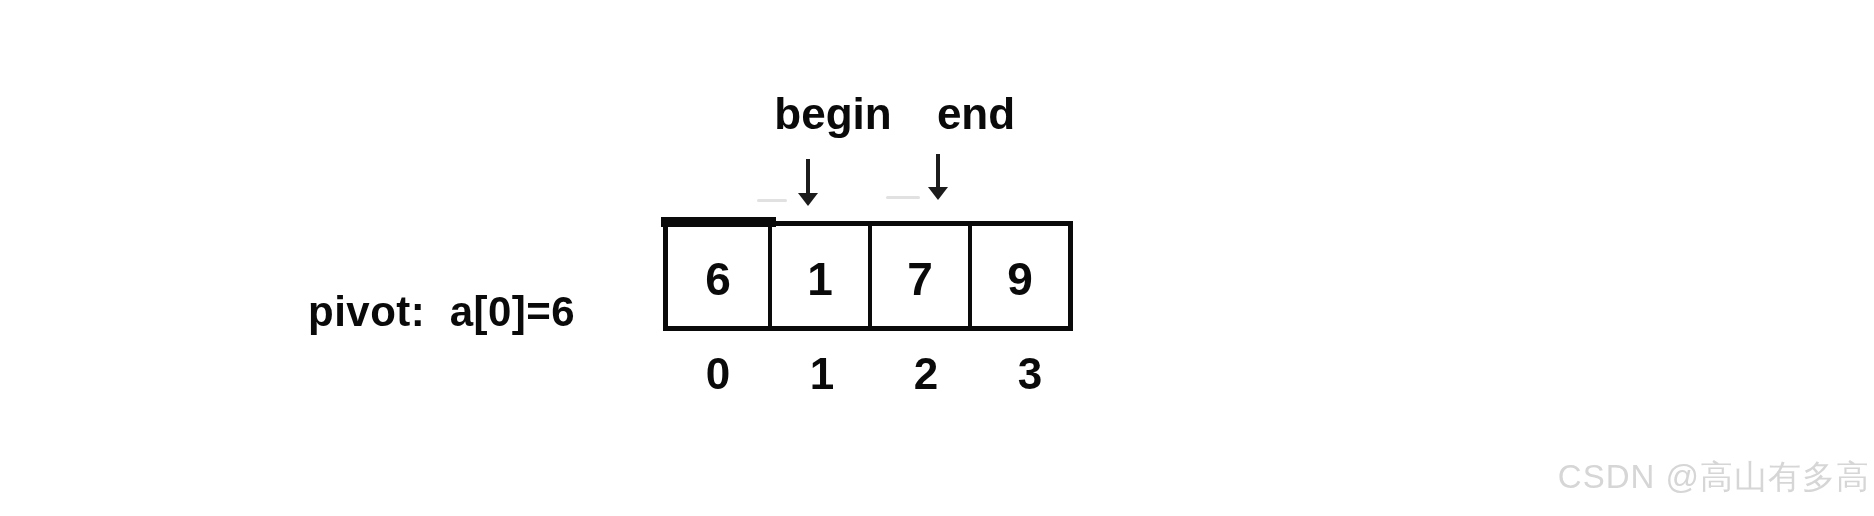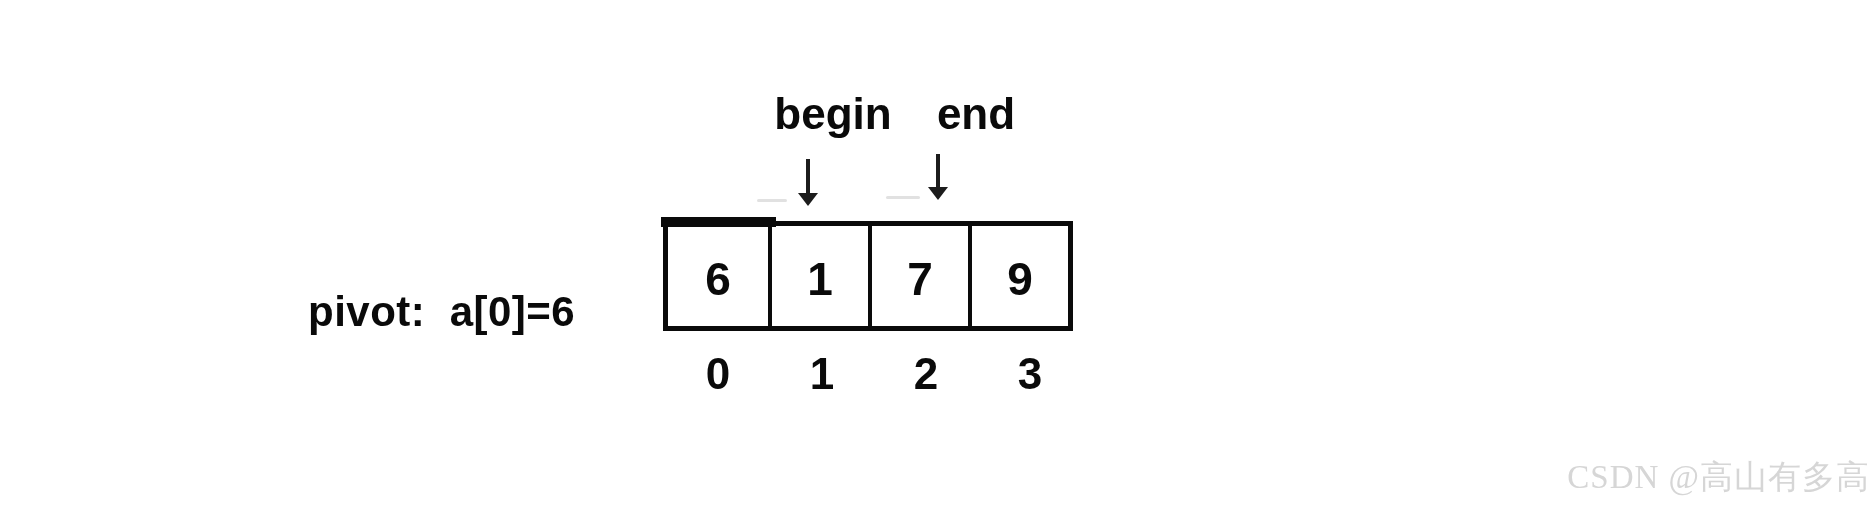--- a/index.html
+++ b/index.html
@@ -65,21 +65,21 @@
   }
   .index-label.i0{left:718px;}
   .index-label.i1{left:822px;}
   .index-label.i2{left:926px;}
   .index-label.i3{left:1030px;}
   .watermark{
     position:absolute;right:4px;bottom:16px;
     font-size:33px;color:var(--watermark);
     text-shadow:2px 2px 0 #ffffff;
     letter-spacing:1px;white-space:nowrap;
-    font-family:Liberation Serif, serif;
+    font-family:Liberation Sans, sans-serif;
   }
 </style>
 </head>
 <body>
 
 <div class="stage">
 
   <div class="pivot-label">pivot:  a[0]=6</div>
 
   <div class="ptr-label begin">begin</div>

